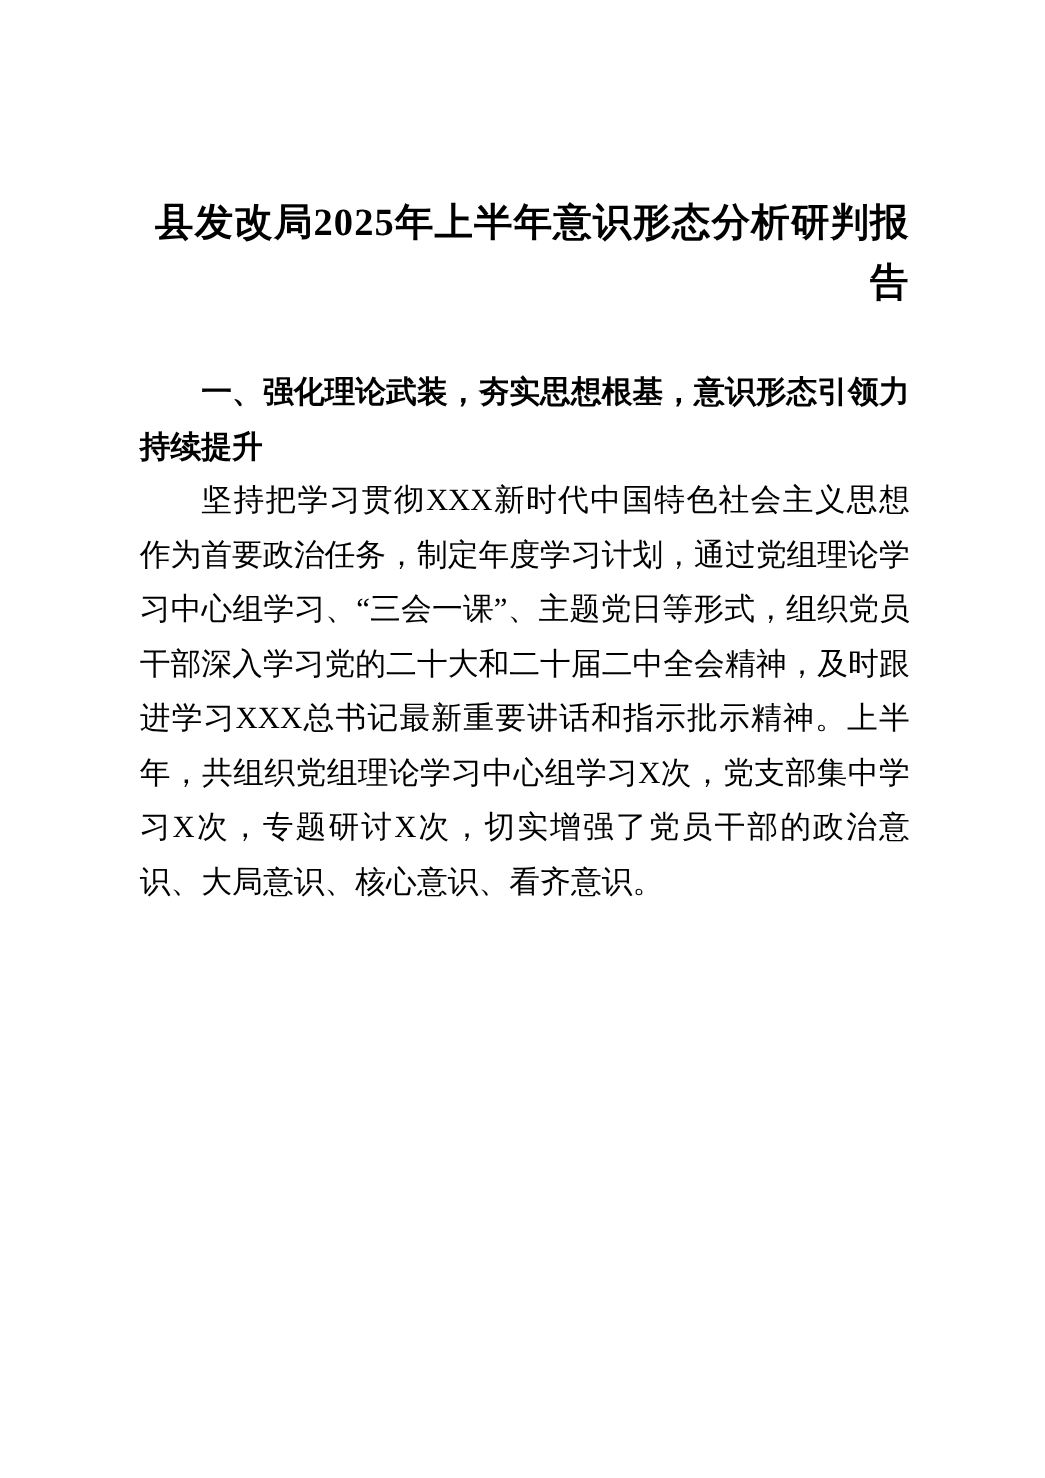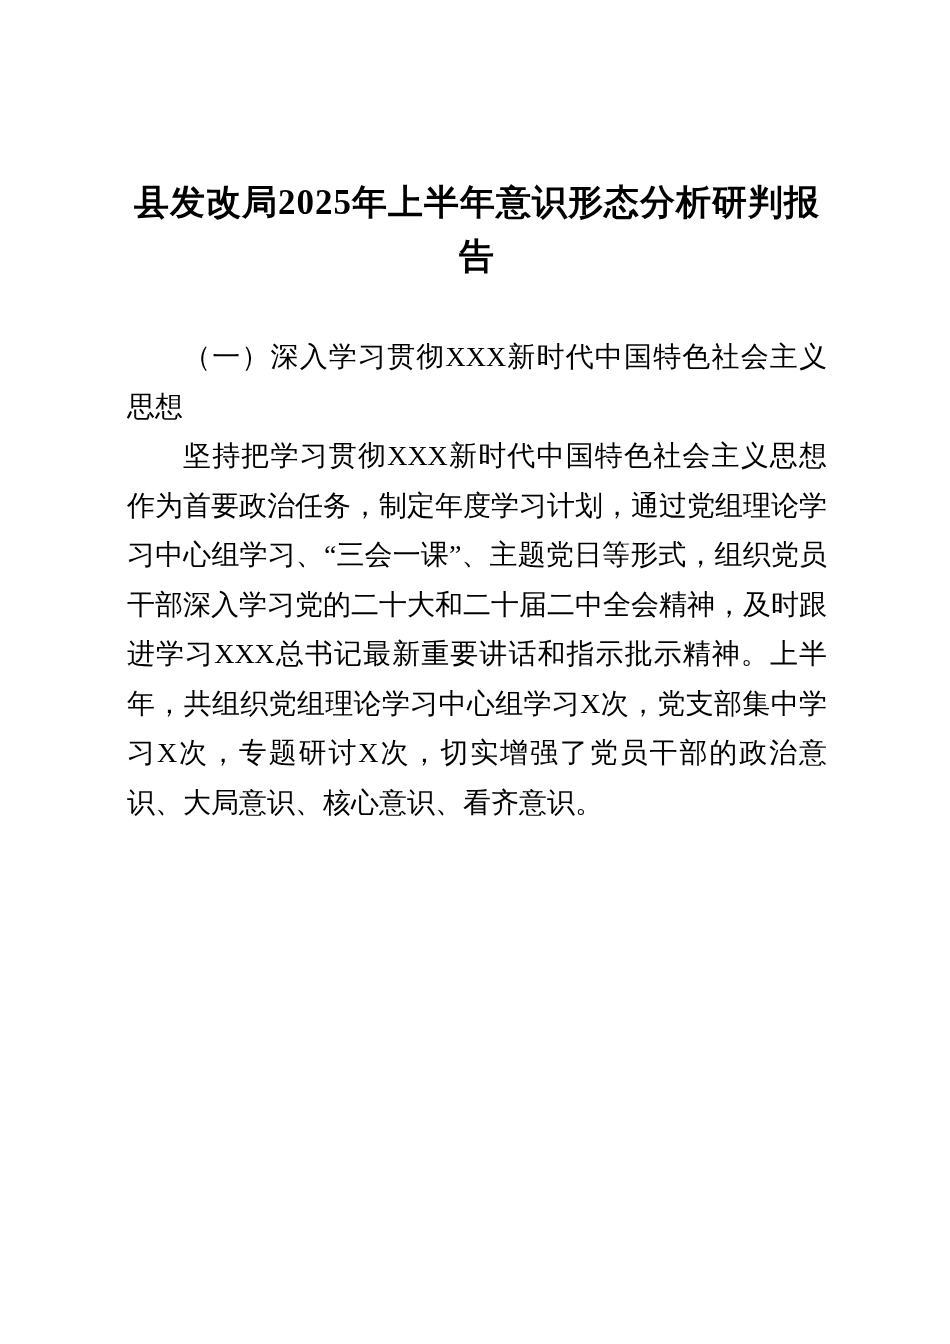--- a/index.html
+++ b/index.html
@@ -19,21 +19,21 @@
   .content {
     box-sizing: border-box;
     width: 950px;
     padding: 176px 123px 0 127px;
   }
   .doc-title {
     margin: 0;
     font-size: 35px;
     line-height: 54px;
     font-weight: 700;
-    text-align: center;
+    text-align: right;
     letter-spacing: 1px;
   }
   .doc-body {
     margin-top: 48px;
     font-size: 28px;
     line-height: 49.5px;
     text-align: justify;
   }
   .doc-body p {
     margin: 0;
@@ -47,17 +47,17 @@
     font-weight: 400;
   }
 </style>
 </head>
 <body>
 
 <div class="page">
   <div class="content">
     <h1 class="doc-title">县发改局2025年上半年意识形态分析研判报告</h1>
     <div class="doc-body" id="paragraphs">
-        <p class="heading2">（一）深入学习贯彻XXX新时代中国特色社会主义思想</p>
+        <p class="heading1">一、强化理论武装，夯实思想根基，意识形态引领力持续提升</p>
         <p class="body">坚持把学习贯彻XXX新时代中国特色社会主义思想作为首要政治任务，制定年度学习计划，通过党组理论学习中心组学习、“三会一课”、主题党日等形式，组织党员干部深入学习党的二十大和二十届二中全会精神，及时跟进学习XXX总书记最新重要讲话和指示批示精神。上半年，共组织党组理论学习中心组学习X次，党支部集中学习X次，专题研讨X次，切实增强了党员干部的政治意识、大局意识、核心意识、看齐意识。</p>
       </div>
   </div>
 </div>
 
 </body></html>

